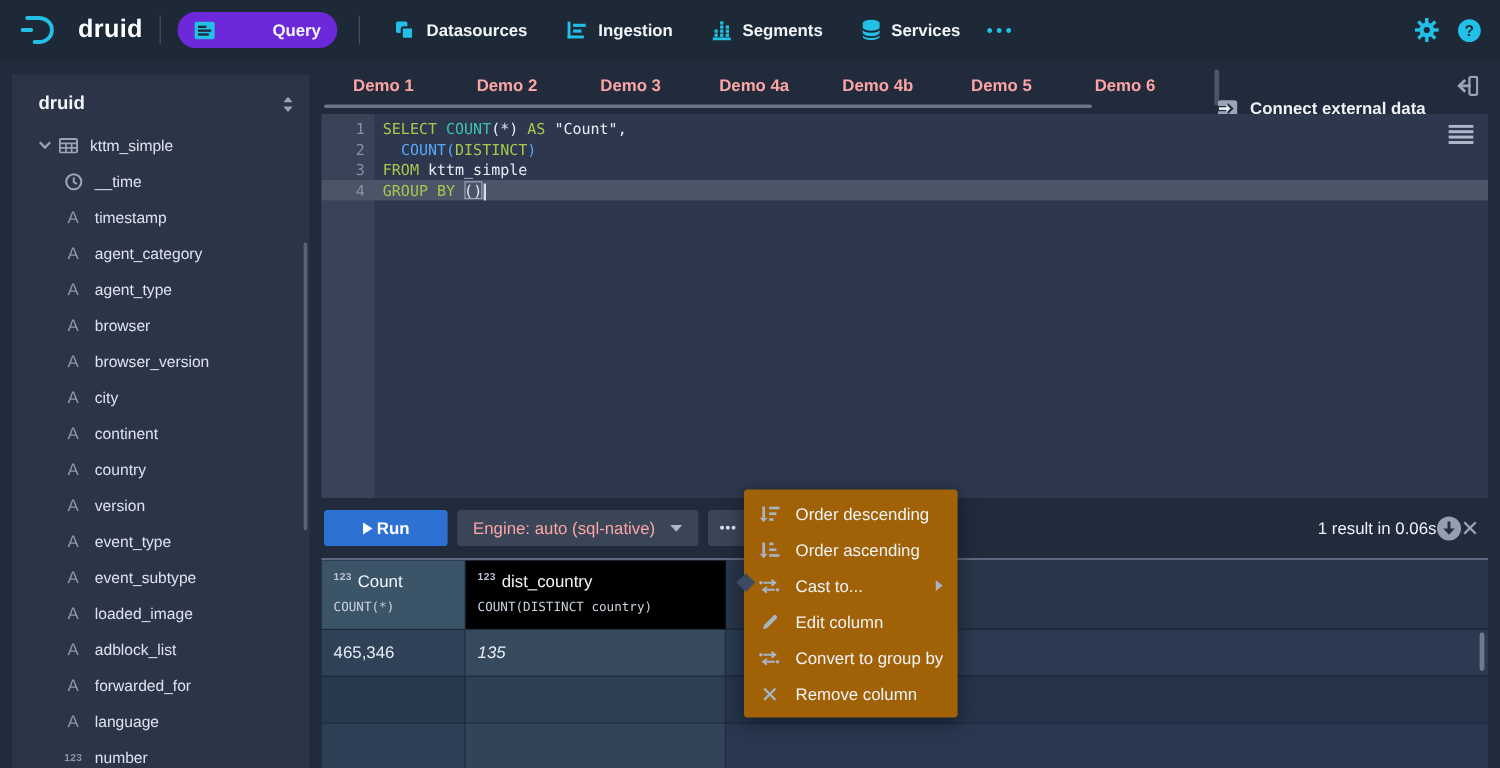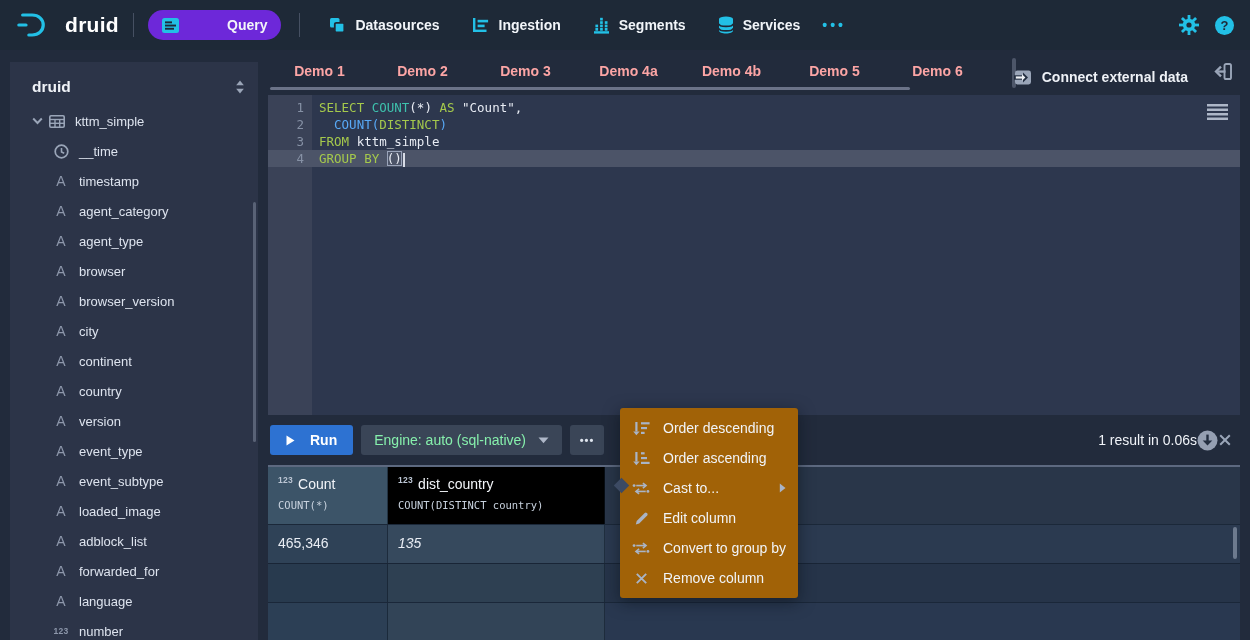--- a/index.html
+++ b/index.html
@@ -35,21 +35,21 @@
   .type-glyph.num{font-size:8.5px;font-weight:700;letter-spacing:.3px;}
   .sidebar-scrollbar{position:absolute;right:2px;top:140px;width:3px;height:240px;
                      background:rgba(162,174,194,.38);border-radius:2px;}
 
   
   .tabstrip{position:absolute;left:268px;top:56px;width:972px;height:34px;}
   #tabs{display:flex;height:32px;}
   .tab{width:103px;text-align:center;line-height:30px;color:#fca5a5;font-size:14px;font-weight:600;cursor:pointer;}
   .tab-underline{position:absolute;left:2px;top:31px;width:640px;height:3px;background:#6b7388;border-radius:2px;}
   .tab-divider{position:absolute;left:744px;top:2px;width:4px;height:30px;background:#4d5669;border-radius:2px;}
-  .connect-btn{position:absolute;right:46px;top:6px;display:flex;gap:10px;align-items:center;
+  .connect-btn{position:absolute;right:46px;top:19px;display:flex;gap:10px;align-items:center;
                background:none;border:none;color:#eef1f6;font-size:14px;font-weight:600;height:30px;cursor:pointer;
                font-family:"Liberation Sans",sans-serif;}
   .panel-toggle{position:absolute;right:8px;top:7px;cursor:pointer;}
 
   
   .editor{position:absolute;left:268px;top:95px;width:972px;height:320px;background:#2d374e;}
   .gutter-bg{position:absolute;left:0;top:0;bottom:0;width:44px;background:#3a4257;}
   #editor-lines{position:relative;padding-top:4px;}
   .editor-line{display:flex;height:17px;font-family:"DejaVu Sans Mono",monospace;
                font-size:12.5px;line-height:17px;}
@@ -57,24 +57,24 @@
   .gutter-num{width:44px;padding-right:8px;box-sizing:border-box;text-align:right;color:#8691a5;flex:0 0 auto;}
   .code{padding-left:7px;white-space:pre;}
   .token.kw{color:#a5c94c;} .token.fn{color:#3ec1ad;} .token.fnb{color:#58a9f7;}
   .token.pl,.token.str{color:#e8ecf4;}
   .token.box{outline:1px solid #9aa4ba;outline-offset:-1px;}
   .cursor{display:inline-block;width:2px;height:14px;background:#d8dce6;vertical-align:middle;margin-left:1px;}
   .editor-menu-icon{position:absolute;top:9px;right:12px;cursor:pointer;}
 
   
   .runbar{position:absolute;left:268px;top:415px;width:972px;height:50px;display:flex;align-items:center;gap:8px;}
-  .run-btn{height:30px;padding:0 16px;background:#2d72d2;border:none;border-radius:3px;color:#fff;
-           font-size:14px;font-weight:600;display:flex;align-items:center;gap:15px;cursor:pointer;
+  .run-btn{height:30px;padding:0 32px;background:#2d72d2;border:none;border-radius:3px;color:#fff;
+           font-size:14px;font-weight:600;display:flex;align-items:center;gap:3px;cursor:pointer;
            font-family:"Liberation Sans",sans-serif;margin-left:2px;}
-  .engine-btn{height:30px;padding:0 13px;background:#3a4557;border:none;border-radius:3px;color:#86efac;
+  .engine-btn{height:30px;padding:0 13px;background:#3a4557;border:none;border-radius:3px;color:#fca5a5;
               font-size:14px;display:flex;align-items:center;gap:12px;cursor:pointer;
               font-family:"Liberation Sans",sans-serif;}
   .more-btn{height:30px;width:34px;background:#3a4557;border:none;border-radius:3px;color:#dfe5ee;
             font-weight:700;letter-spacing:1px;font-size:11px;cursor:pointer;}
   .run-right{margin-left:auto;display:flex;align-items:center;color:#f0f3f8;font-size:14px;padding-right:8px;}
 
   .splitter{position:absolute;left:268px;top:465px;width:972px;height:2px;background:#5d6980;cursor:row-resize;}
 
   
   .results{position:absolute;left:268px;top:467px;width:972px;height:173px;background:#25334a;overflow:hidden;}

